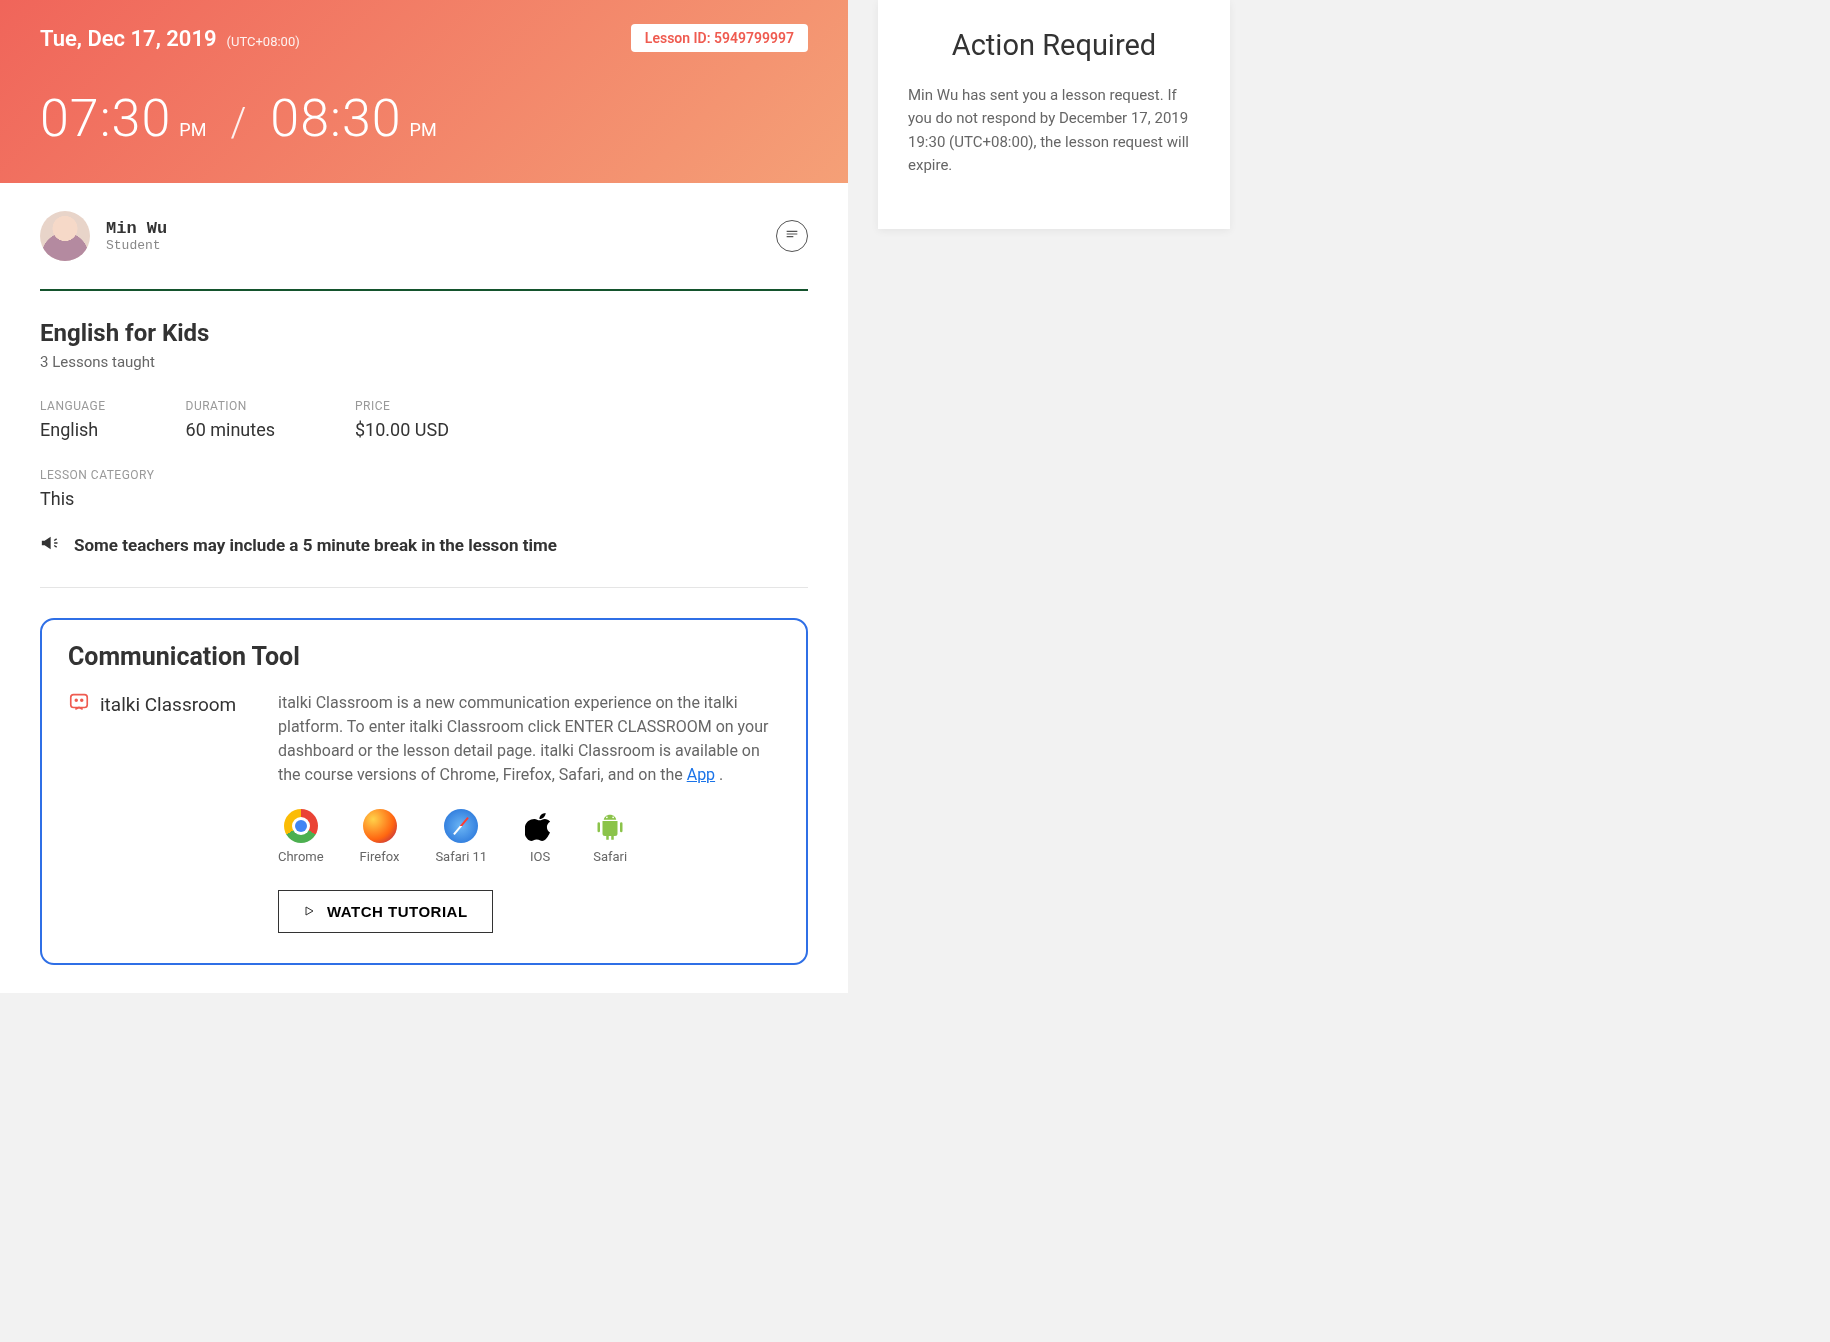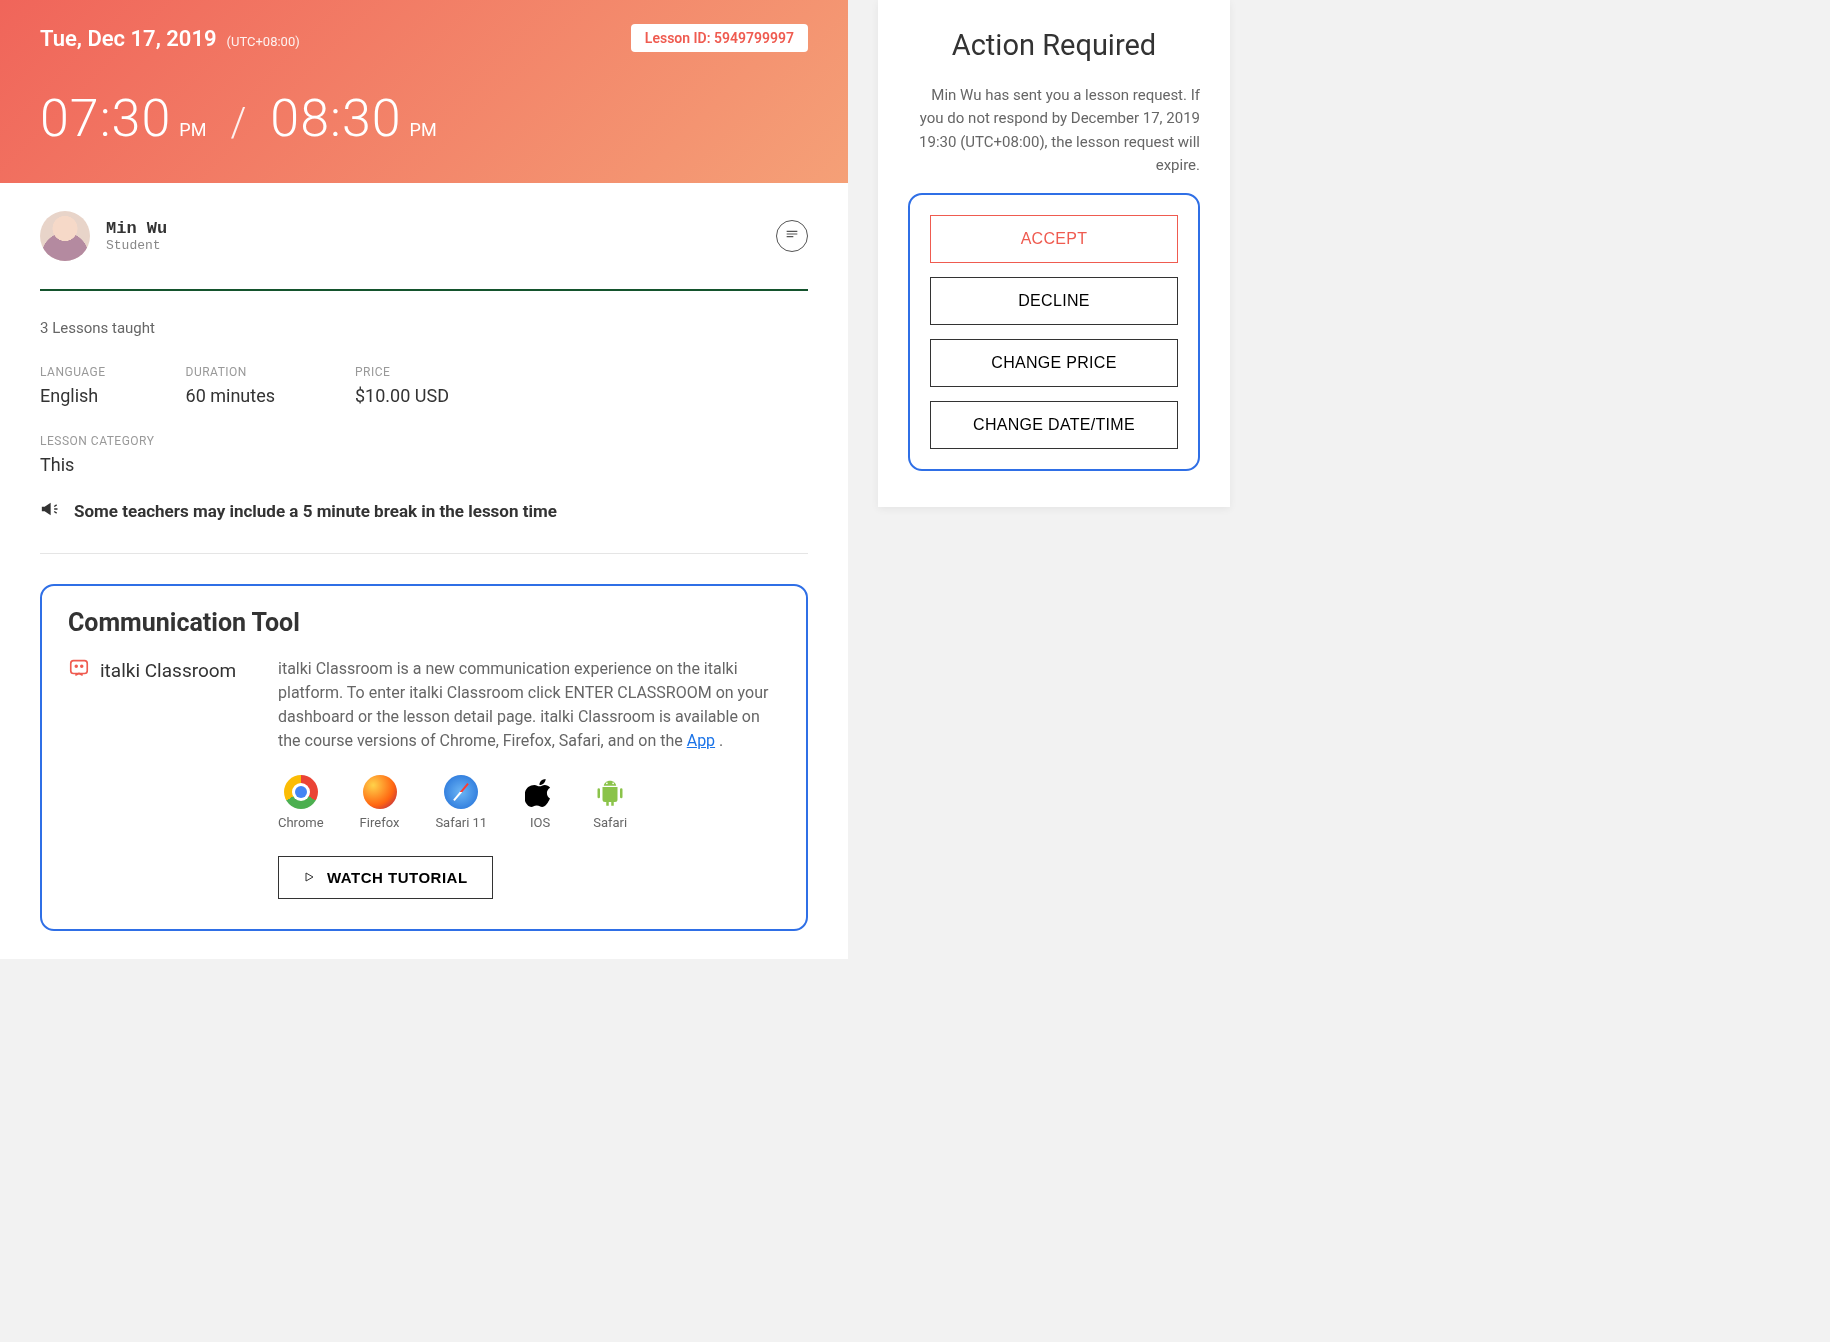--- a/index.html
+++ b/index.html
@@ -38,21 +38,21 @@
   .comm-left { display:flex; align-items:center; gap: 10px; min-width: 190px;}
   .comm-tool-name { font-size: 19px; color: #333; }
   .comm-desc { font-size: 16px; color: #666; line-height: 1.5; }
   .app-link { color: #1a73e8; }
   .platforms { display: flex; gap: 36px; margin-top: 22px; }
   .plat { display:flex; flex-direction:column; align-items:center; gap:6px; font-size:13px; color:#666;}
   .plat-icon { width:34px; height:34px; border-radius:50%; display:flex; align-items:center; justify-content:center;}
   .watch-btn { margin-top: 26px; border: 1.5px solid #333; background:#fff; padding: 12px 24px; font-size: 15px; font-weight: 600; letter-spacing:.5px; display:inline-flex; align-items:center; gap:12px; cursor:pointer;}
   .sidebar { width: 352px; background: #fff; padding: 28px 30px 36px; align-self: flex-start; box-shadow: 0 2px 8px rgba(0,0,0,.06);}
   .side-title { font-size: 29px; font-weight: 400; text-align: center; color: #333; margin-bottom: 22px;}
-  .side-desc { font-size: 15px; color: #666; line-height: 1.55; margin-bottom: 16px; text-align: right;}
+  .side-desc { font-size: 15px; color: #666; line-height: 1.55; margin-bottom: 16px;}
   .action-box { border: 2px solid #2f6fe6; border-radius: 14px; padding: 20px;}
   .action-btn { display:block; width:100%; padding: 14px; font-size: 16px; font-weight: 500; text-align:center; background:#fff; border:1.5px solid #333; margin-bottom: 14px; cursor:pointer; letter-spacing:.3px;}
   .action-btn:last-child { margin-bottom: 0;}
   .action-btn.primary { border-color: #ef5b50; color: #ef5b50; }
 </style>
 </head>
 <body>
 
 <div class="wrap">
   <div class="main">
@@ -84,20 +84,21 @@
             <div class="student-role">Student</div>
           </div>
         </div>
         <div class="chat-icon">
           <svg viewBox="0 0 24 24" fill="none" stroke="#555" stroke-width="1.8">
               <path d="M4 5 h16 M4 9 h16 M4 13 h10"></path>
             </svg>
         </div>
       </div>
 
+      <div class="course-title">English for Kids</div>
       <div class="lessons-taught">3 Lessons taught</div>
 
       <div class="meta-grid">
         <div>
           <div class="meta-label">LANGUAGE</div>
           <div class="meta-value">English</div>
         </div>
         <div>
           <div class="meta-label">DURATION</div>
           <div class="meta-value">60 minutes</div>
@@ -188,20 +189,14 @@
             </button>
           </div>
         </div>
       </div>
     </div>
   </div>
 
   <div class="sidebar">
     <div class="side-title">Action Required</div>
     <div class="side-desc">Min Wu has sent you a lesson request. If you do not respond by December 17, 2019 19:30 (UTC+08:00), the lesson request will expire.</div>
-    <div class="action-box">
-      <button class="action-btn primary">ACCEPT</button>
-      <button class="action-btn">DECLINE</button>
-      <button class="action-btn">CHANGE PRICE</button>
-      <button class="action-btn">CHANGE DATE/TIME</button>
-    </div>
   </div>
 </div>
 
 </body></html>

